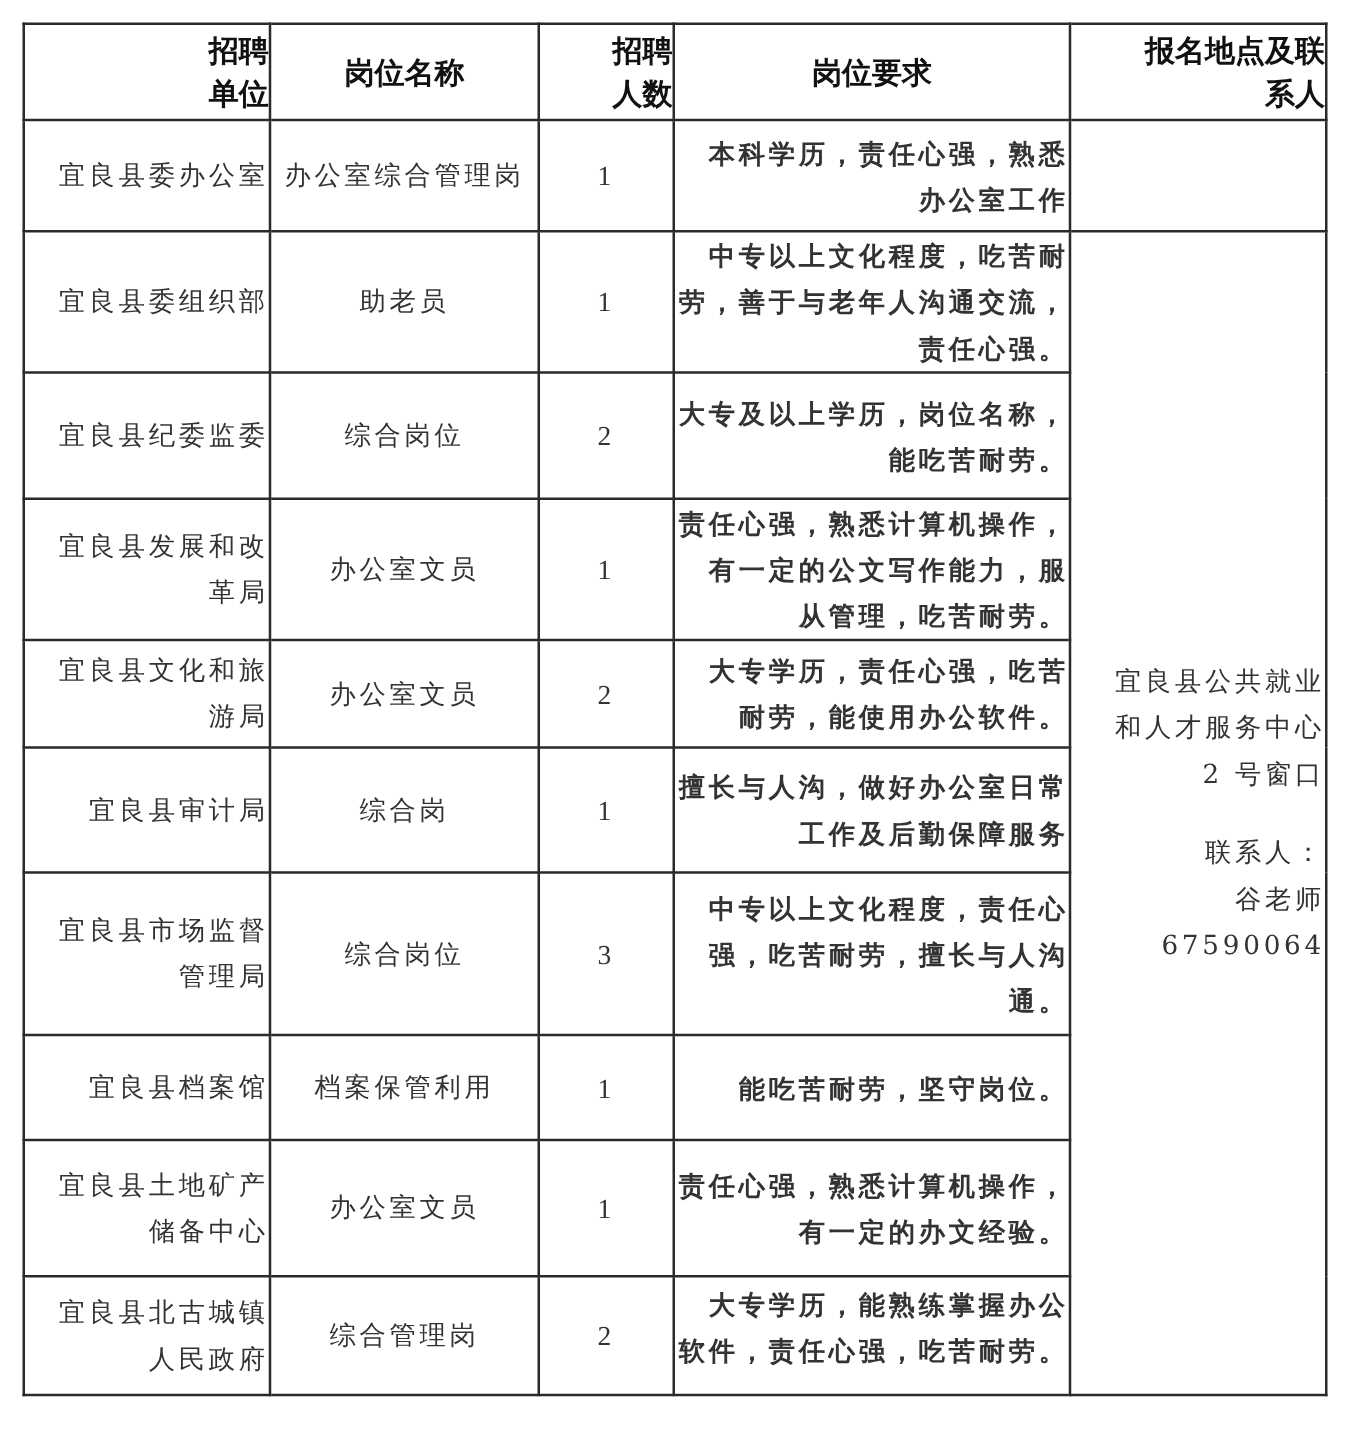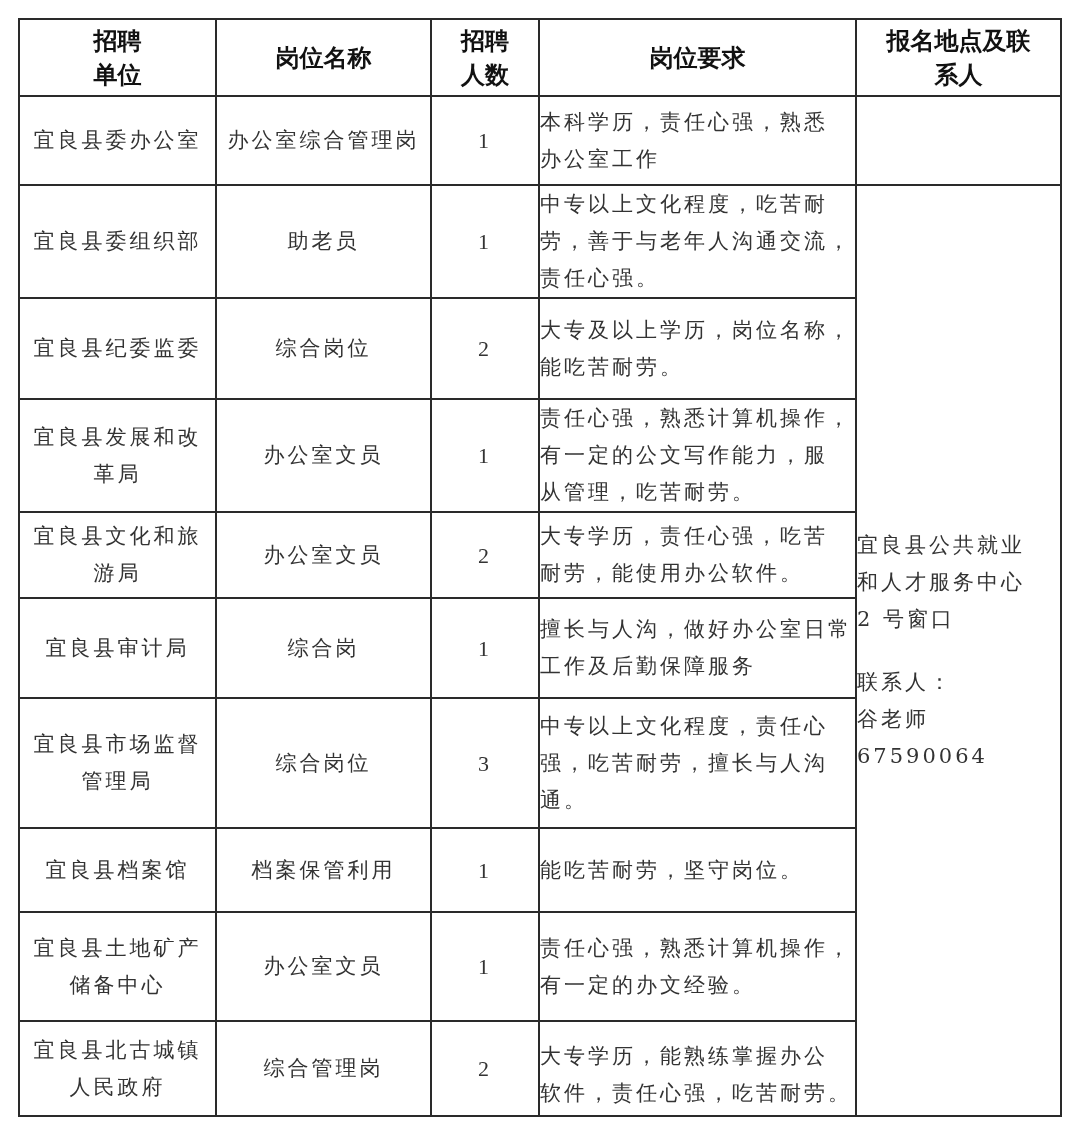--- a/index.html
+++ b/index.html
@@ -4,24 +4,24 @@
 <style>
   html, body { margin: 0; padding: 0; background: #ffffff; }
   body { width: 1080px; height: 1146px; position: relative; overflow: hidden;
          font-family: "DejaVu Serif", "Liberation Serif", serif; color: #333; }
   table.recruit { position: absolute; left: 18px; top: 18px; width: 1042px;
          border-collapse: collapse; table-layout: fixed; }
   table.recruit td, table.recruit th { border: 2px solid #2a2a2a; padding: 0; }
   th { font-weight: bold; font-size: 24px; color: #111; line-height: 34px; text-align: center; }
   td { font-size: 21px; line-height: 37px; letter-spacing: 3px; }
   td.c { text-align: center; }
-  td.req { text-align: left; padding-left: 12px; padding-right: 6px; }
+  td.req { text-align: left; padding-left: 12px; padding-right: 6px; font-weight: bold; }
   td.contact { text-align: left; padding-left: 12px; vertical-align: middle; }
   .num { font-family: "Liberation Serif", serif; font-size: 22px; }
-  .hline { display: block; }
+  .hline { display: block; text-align: right; }
   .gap { display: block; height: 26px; }
 </style>
 </head>
 <body>
 
 <table class="recruit">
   <colgroup>
     <col style="width:197px">
     <col style="width:215px">
     <col style="width:108px">
@@ -171,19 +171,19 @@
       </td>
     </tr>
 
     <tr style="height:95px">
       <td class="c">
         <span class="hline">宜良县北古城镇</span>
         <span class="hline">人民政府</span>
       </td>
       <td class="c">综合管理岗</td>
       <td class="c num">2</td>
-      <td class="req" style="vertical-align:top; padding-top:16px;">
+      <td class="req" style="vertical-align:top; padding-top:3px;">
         <span class="hline">大专学历，能熟练掌握办公</span>
         <span class="hline">软件，责任心强，吃苦耐劳。</span>
       </td>
     </tr>
   </tbody>
 </table>
 
 </body></html>

